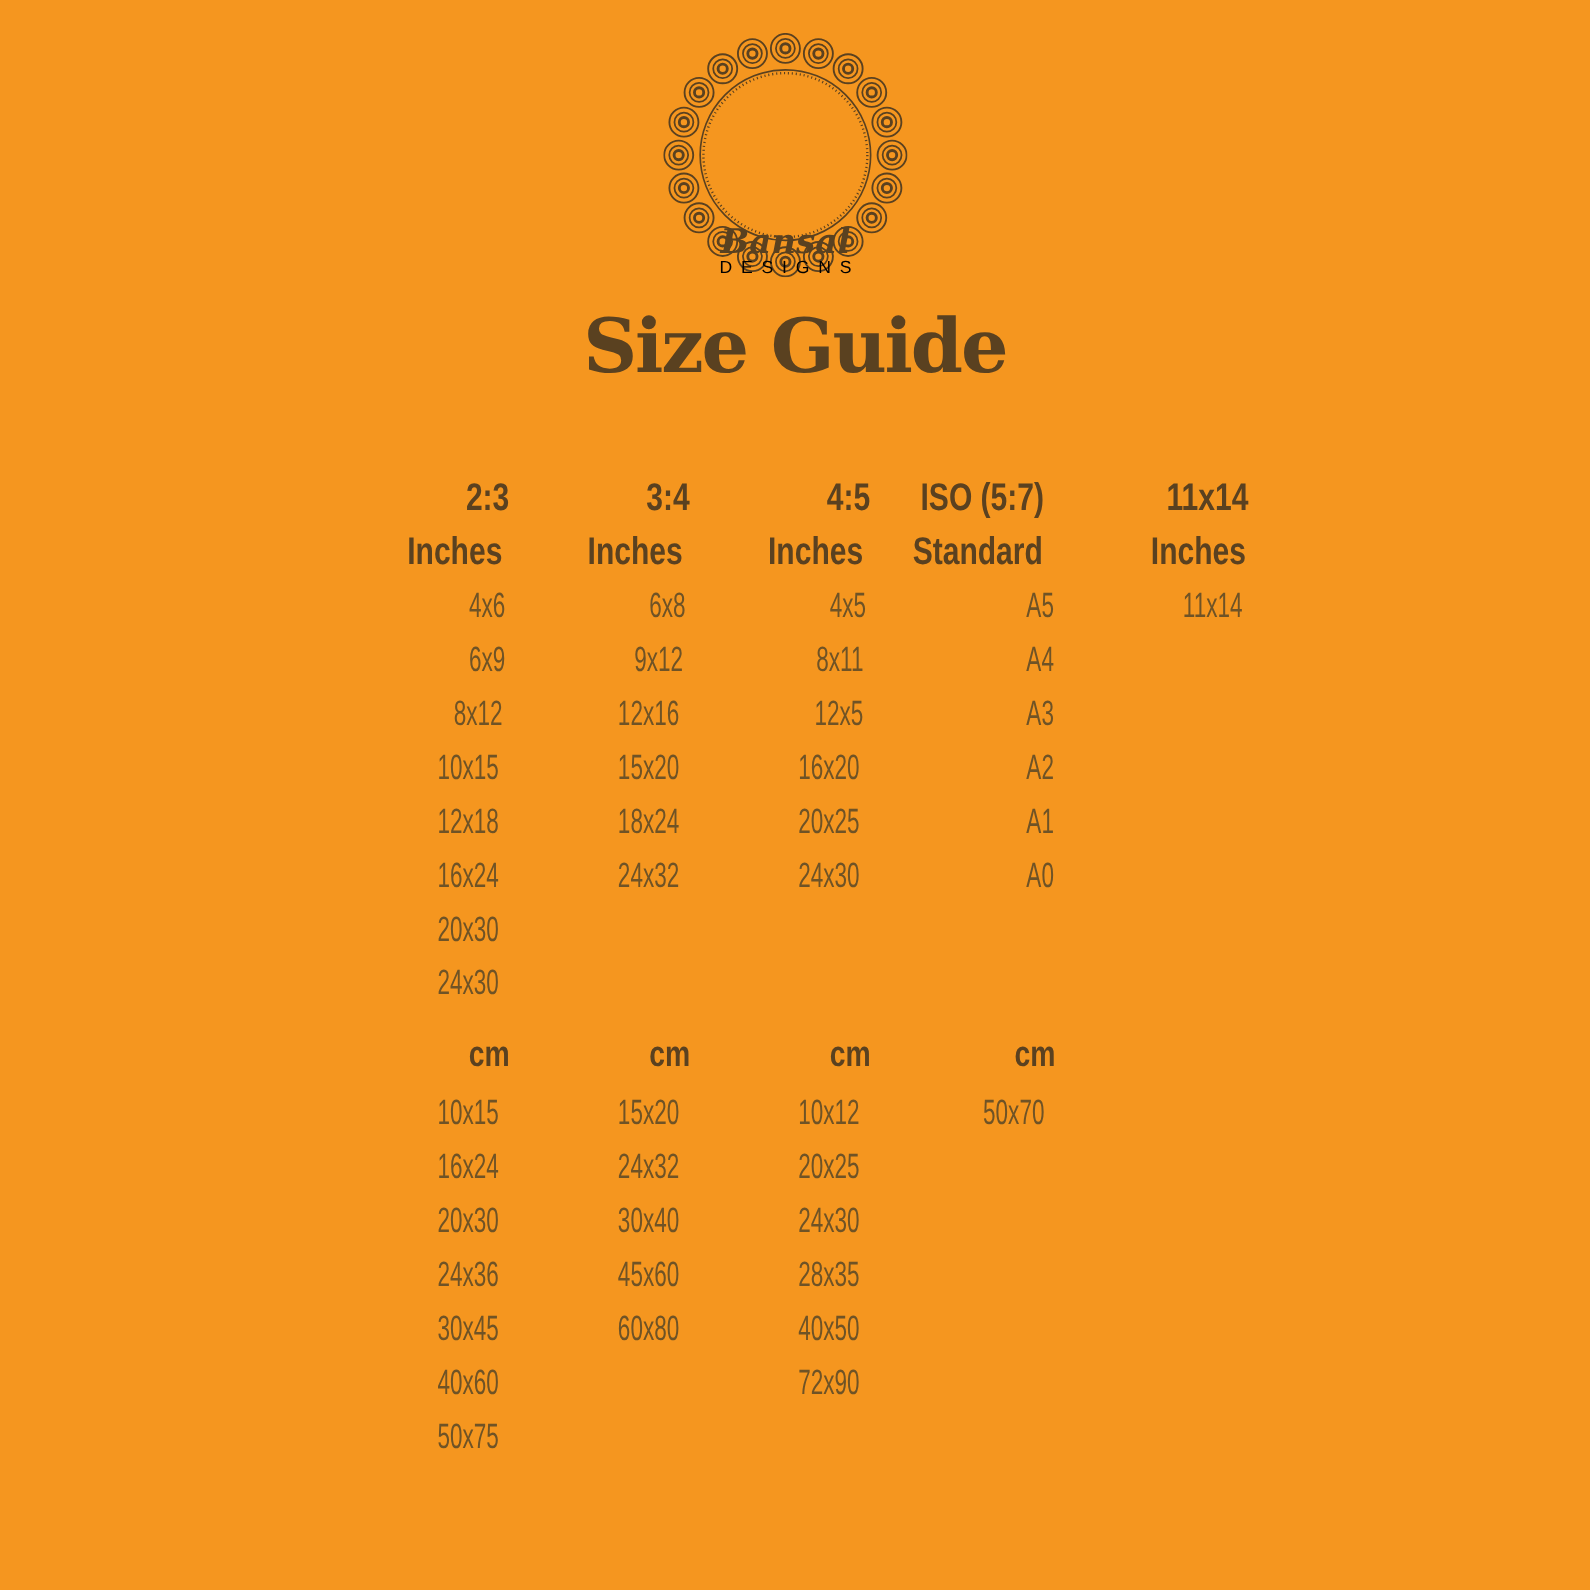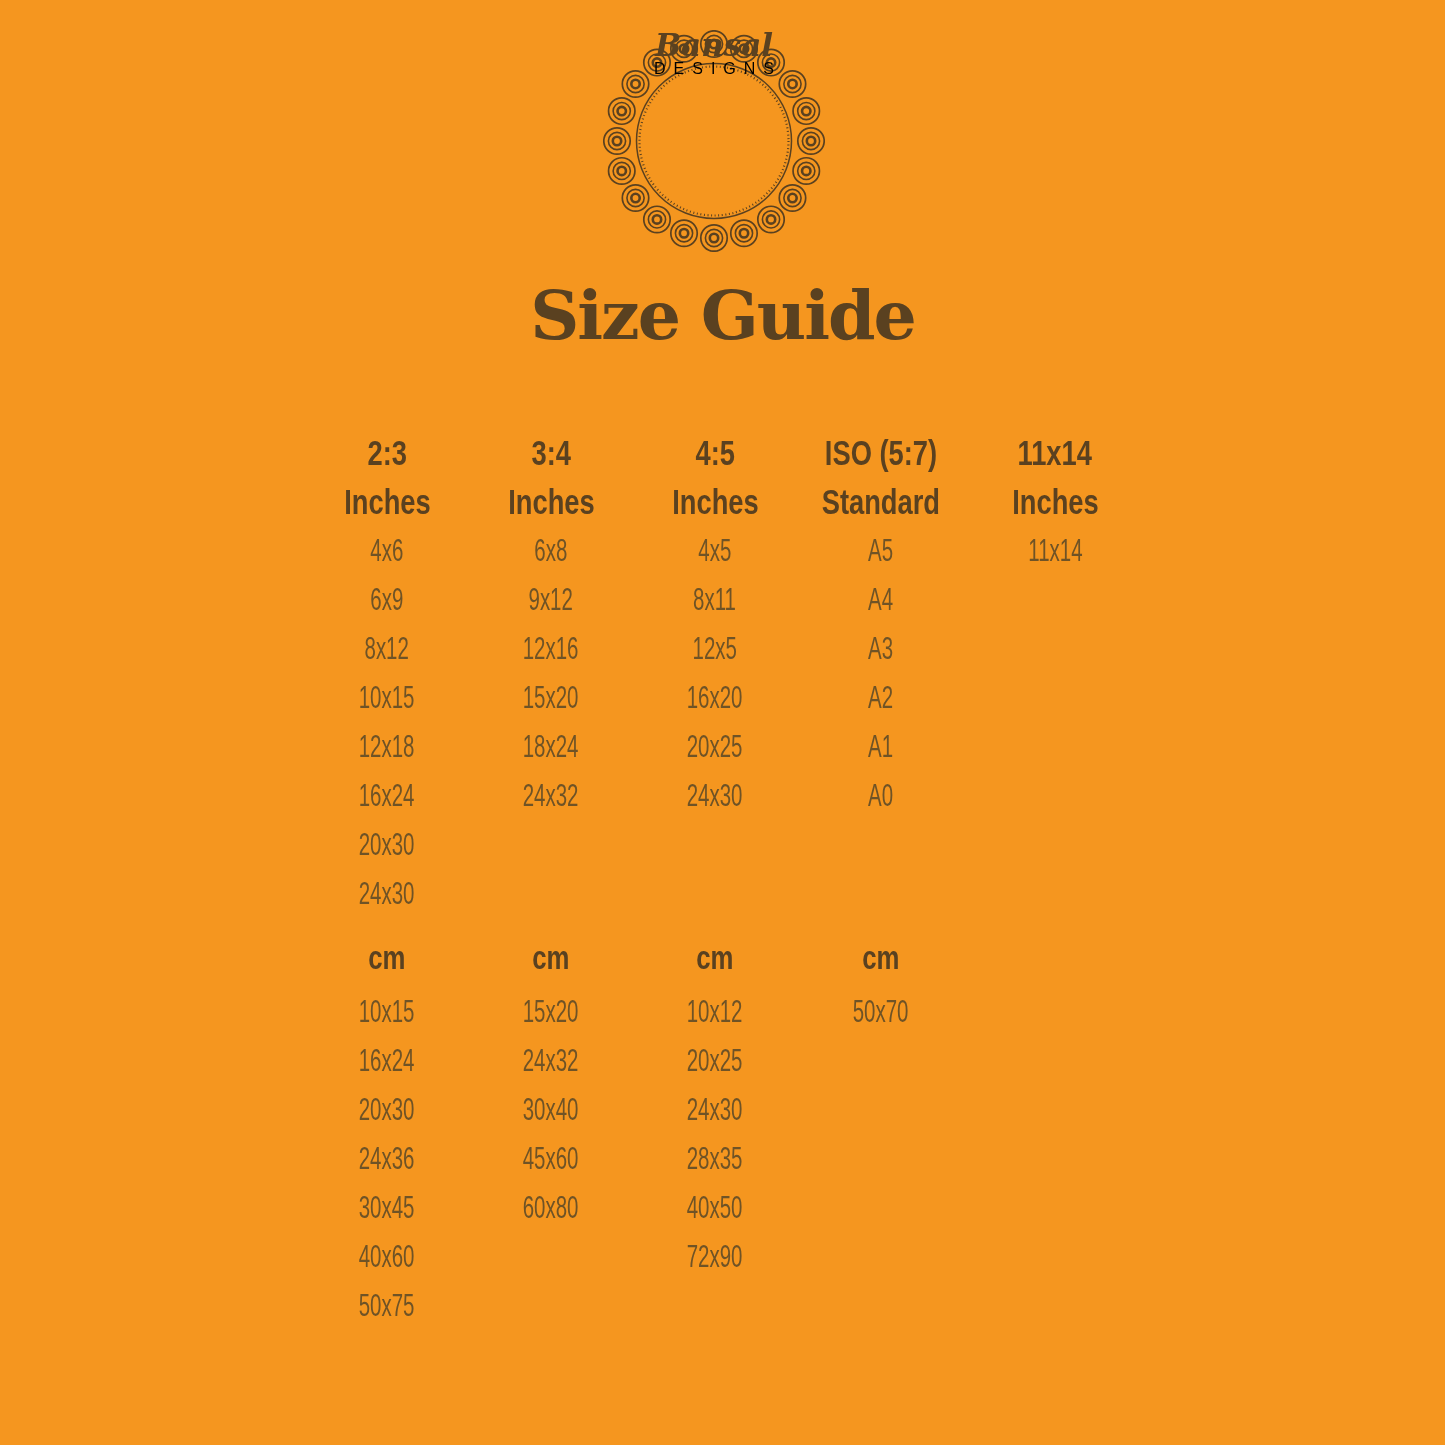--- a/index.html
+++ b/index.html
@@ -8,21 +8,21 @@
     width:1445px;height:1445px;
     background:#F5961F;
     overflow:hidden;
     font-family:"Liberation Sans",sans-serif;
   }
   
   .logo{position:absolute;left:603px;top:30px;width:222px;height:222px;}
   .logo svg{position:absolute;left:0;top:0;width:100%;height:100%;}
   .logo-text{
     position:absolute;left:0;top:0;width:100%;height:100%;
-    display:flex;flex-direction:column;align-items:center;justify-content:flex-start;
+    display:flex;flex-direction:column;align-items:center;justify-content:flex-end;
   }
   .brand{
     font-family:"DejaVu Serif",serif;
     font-style:italic;font-weight:bold;
     font-size:31px;line-height:1;
     color:#5A4120;
   }
   .brand-sub{
     font-family:"Liberation Sans",sans-serif;
     font-size:16px;line-height:1;
@@ -38,21 +38,21 @@
     font-size:68px;line-height:1.0;
     letter-spacing:-2px;
     color:#5A4120;
   }
   
   .table{position:absolute;display:grid;}
   #inches-table{left:305px;top:428px;grid-template-columns:164px 164px 164px 168px 180px;}
   #cm-table{left:305px;top:929px;grid-template-columns:164px 164px 164px 168px;}
   .col{display:flex;flex-direction:column;}
   .line{
-    display:flex;align-items:center;justify-content:center;
+    display:flex;align-items:center;justify-content:flex-end;
     text-align:center;white-space:nowrap;
   }
   .line span{display:inline-block;}
   .ratio,.unit{
     font-weight:bold;
     font-size:35px;
     color:#5A4120;
   }
   .ratio{height:50px;}
   .unit{height:48px;}

